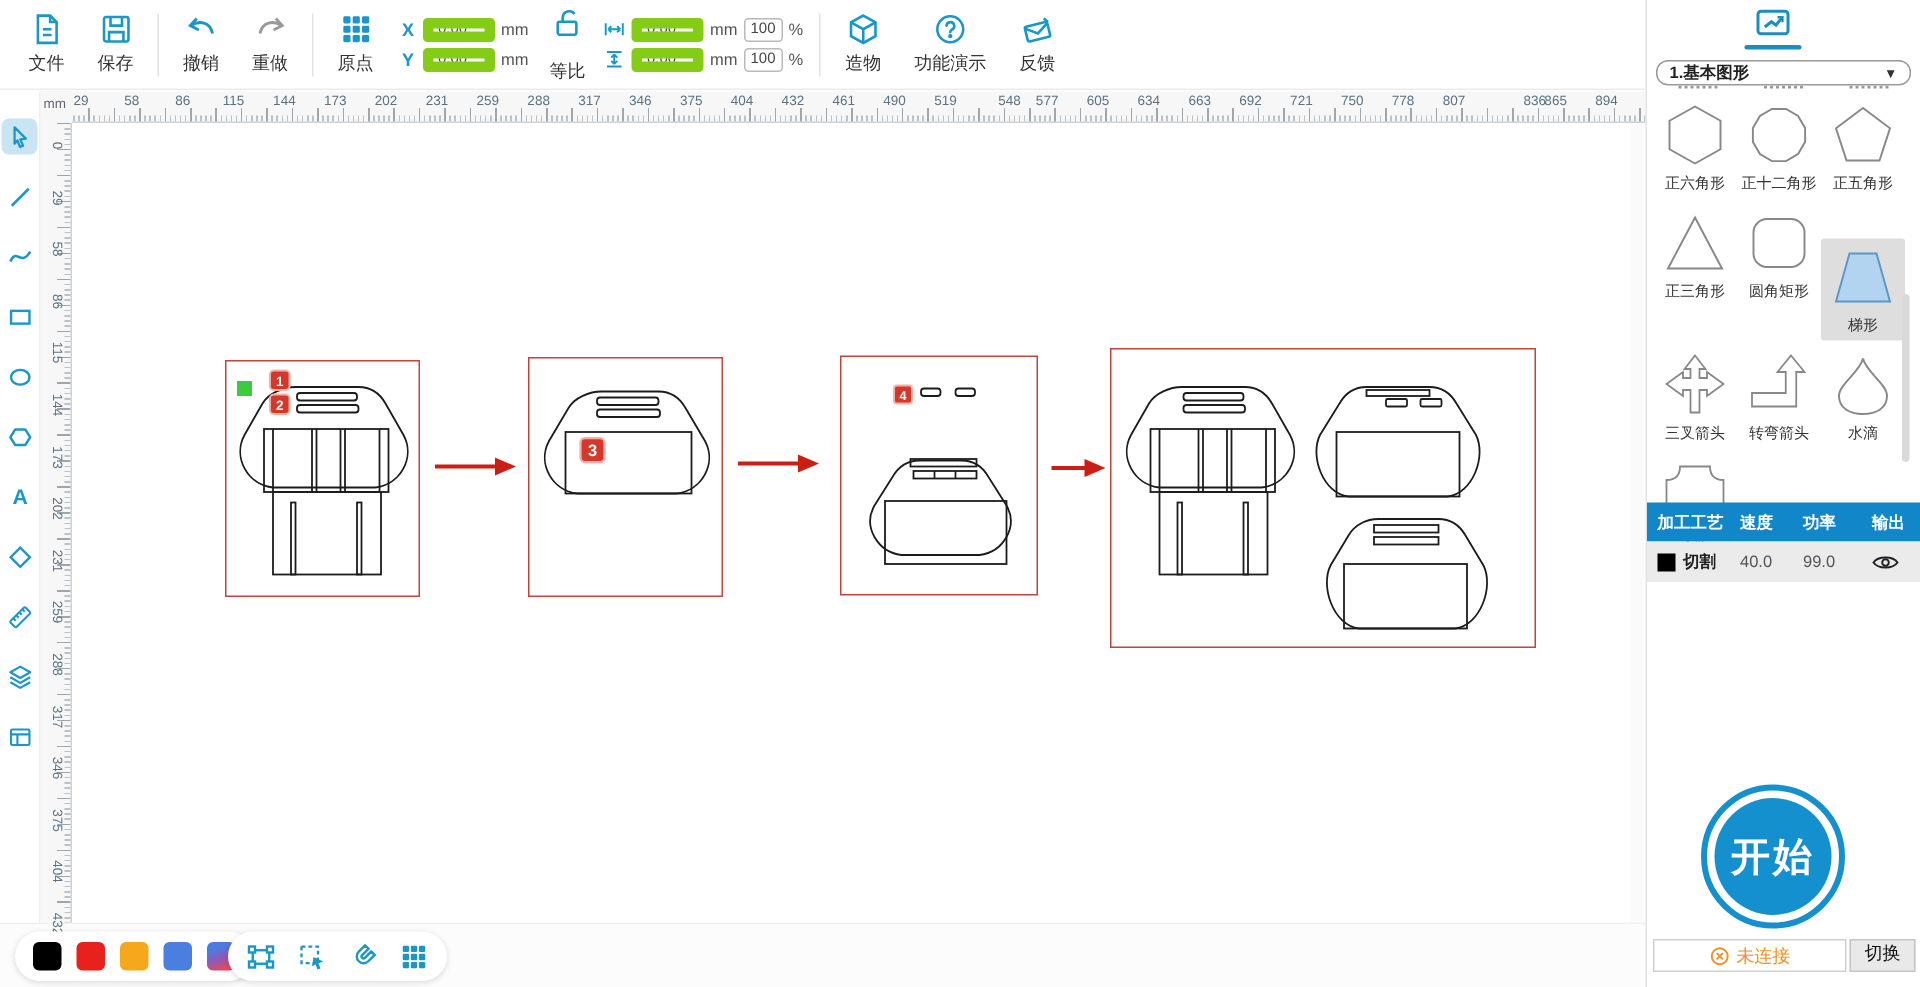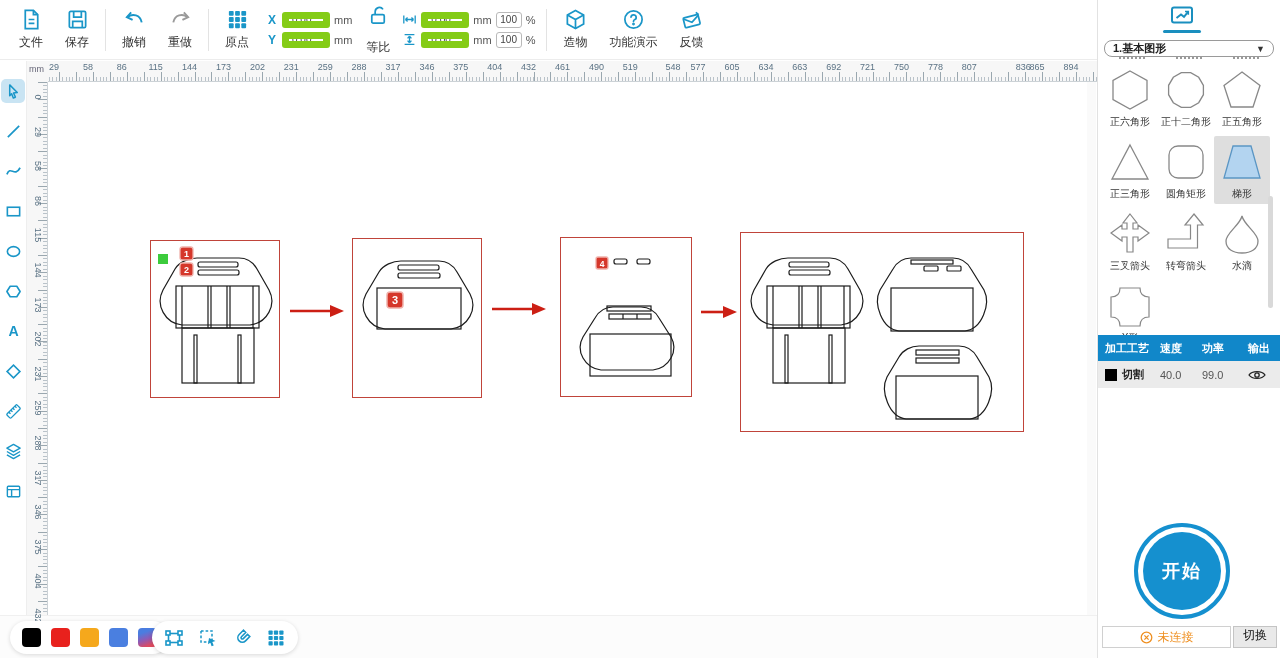--- a/index.html
+++ b/index.html
@@ -63,41 +63,41 @@
   
   #right-panel { position:absolute; left:1097px; top:0; width:169px; height:658px; background:#fff; border-left:1px solid #e2e2e2; z-index:7; }
   #rp-tab { position:absolute; left:50%; top:6px; transform:translateX(-50%); display:flex; flex-direction:column; align-items:center; gap:4px; cursor:pointer; }
   #rp-tab .underline { width:38px; height:3px; background:#1a8fbf; border-radius:2px; }
   #shape-dropdown { position:absolute; left:6px; top:40px; width:170px; height:17px; border:1px solid #9a9a9a; border-radius:8px;
     display:flex; align-items:center; justify-content:space-between; padding:0 8px; font-size:11px; font-weight:bold; color:#222; cursor:pointer; background:#fff; }
   #clipped-row { position:absolute; left:6px; top:57px; width:170px; height:4px; overflow:hidden; display:flex; justify-content:space-around; }
   #clipped-row i { border-top:2px dotted #999; width:26px; height:0; }
   #shape-grid { position:absolute; left:4px; top:64px; width:168px; display:grid; grid-template-columns:repeat(3,1fr); row-gap:4px; }
   .shape-cell { display:flex; flex-direction:column; align-items:center; padding:4px 0 3px; cursor:pointer; border-radius:2px; }
-  .shape-cell.selected { background:#dedede; }
+  .shape-cell.selected { background:#dedede;margin-top:23px; }
   .shape-cell svg { width:46px; height:44px; }
   .shape-label { font-size:10px; color:#333; margin-top:3px; white-space:nowrap; }
   #rp-scrollbar { position:absolute; left:170px; top:196px; width:5px; height:112px; background:#d9d9d9; border-radius:3px; }
 
   #proc-table { position:absolute; left:0; top:335px; width:183px; font-size:11px; }
   #proc-head { display:flex; background:#1187c9; color:#fff; font-weight:bold; height:26px; align-items:center; }
   #proc-head span:nth-child(1){ width:62px; padding-left:7px; }
   #proc-head span:nth-child(2){ width:42px; }
   #proc-head span:nth-child(3){ width:46px; }
   #proc-head span:nth-child(4){ flex:1; }
   .proc-row { display:flex; background:#ebebeb; height:27px; align-items:center; color:#555; cursor:pointer; }
   .proc-row .pr-name { width:62px; padding-left:7px; display:flex; align-items:center; gap:5px; color:#222; font-weight:bold; }
   .proc-row .pr-sw { width:12px; height:12px; }
   .proc-row .pr-speed { width:42px; }
   .proc-row .pr-power { width:46px; }
   .proc-row .pr-eye { flex:1; display:flex; }
 
   #start-button { position:absolute; left:50%; top:523px; transform:translateX(-50%); width:96px; height:96px; border-radius:50%;
     border:4px solid #1590cf; background:#fff; display:flex; align-items:center; justify-content:center; cursor:pointer; }
-  #start-inner { width:78px; height:78px; border-radius:50%; background:#1590cf; color:#fff; font-size:18px; font-weight:bold;
+  #start-inner { width:78px; height:78px; border-radius:50%; background:#1590cf; color:#fff; font-size:26px; font-weight:bold;
     display:flex; align-items:center; justify-content:center; letter-spacing:2px; }
 
   #rp-status { position:absolute; left:4px; top:626px; width:175px; height:22px; display:flex; gap:2px; }
   #conn-box { flex:1; border:1px solid #d0d0d0; background:#fff; display:flex; align-items:center; justify-content:center; gap:5px;
     font-size:12px; color:#ef9022; }
   #switch-button { width:44px; border:1px solid #c4c4c4; background:#e9e9e9; font-size:12px; color:#111;
     display:flex; align-items:flex-start; justify-content:center; cursor:pointer; }
 </style>
 </head>
 <body>

